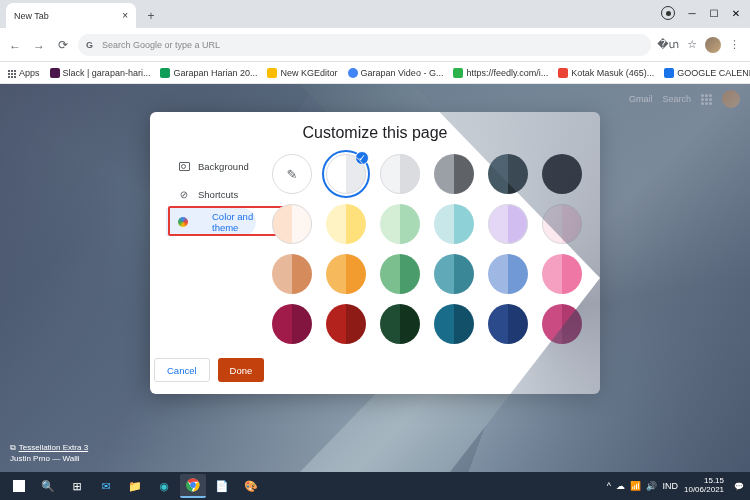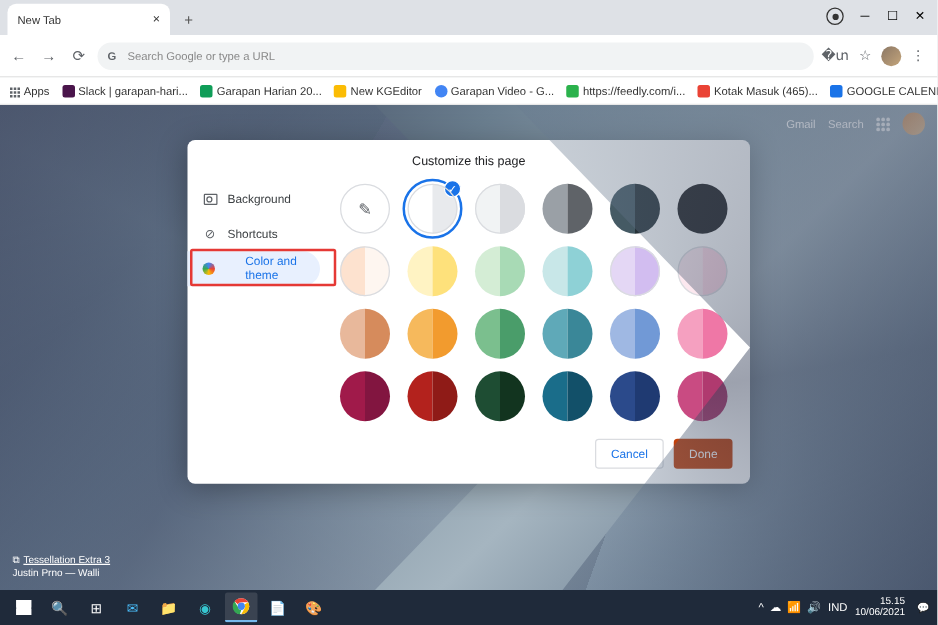--- a/index.html
+++ b/index.html
@@ -43,44 +43,44 @@
 .page-top-links { position:absolute; top:6px; right:10px; display:flex; align-items:center; gap:10px; color:#fff; font-size:9px; }
 .grid-icon { display:grid; grid-template-columns:repeat(3,3px); grid-template-rows:repeat(3,3px); gap:1px; }
 .grid-icon span { background:rgba(255,255,255,.85); width:3px; height:3px; border-radius:50%; }
 .page-avatar { width:18px; height:18px; border-radius:50%; background:linear-gradient(135deg,#d8a070,#e8c8a0); }
 .bg-credit { position:absolute; bottom:8px; left:10px; color:#fff; font-size:8px; line-height:1.3; }
 .bg-credit .link-ico { display:inline-block; margin-right:3px; }
 .bg-credit .ttl { text-decoration:underline; }
 
 
 .dialog { position:absolute; top:28px; left:50%; transform:translateX(-50%); width:450px; background:#fff; border-radius:6px; box-shadow:0 4px 24px rgba(0,0,0,.3); display:flex; flex-direction:column; }
-.dialog-title { text-align:center; font-size:10px; color:#202124; padding:12px 0 6px; }
+.dialog-title { text-align:center; font-size:16px; color:#202124; padding:12px 0 6px; }
 .dialog-body { display:flex; flex:1; }
-.dialog-sidebar { width:125px; padding:4px 0; }
+.dialog-sidebar { width:125px; padding:4px 0;margin-left:16px; }
 .side-item { height:28px; display:flex; align-items:center; padding-left:12px; font-size:9.5px; color:#3c4043; gap:8px; position:relative; }
 .side-item.selected { color:#1a73e8; background:#e8f0fe; border-radius:0 14px 14px 0; margin-right:6px;gap:24px; }
 .highlight-box { position:absolute; border:2.5px solid #e53935; border-radius:2px; pointer-events:none; }
 .side-icon { width:12px; height:12px; display:flex; align-items:center; justify-content:center; }
 .ico-image { width:11px; height:9px; border:1.3px solid #5f6368; border-radius:1px; position:relative; }
 .ico-image::after { content:''; position:absolute; width:3px; height:3px; border-radius:50%; border:1px solid #5f6368; top:1px; left:1px; }
 .ico-link { font-size:10px; color:#5f6368; }
 .ico-palette { width:10px; height:10px; border-radius:50%; background:conic-gradient(#4285f4,#ea4335,#fbbc04,#34a853,#4285f4); position:relative; }
 
 .color-grid { padding: 6px 18px 6px 10px; display:grid; grid-template-columns:repeat(6,40px); grid-auto-rows:40px; gap:10px 14px; }
 .swatch { width:40px; height:40px; border-radius:50%; position:relative; overflow:visible; cursor:pointer; }
 .swatch .half-l, .swatch .half-r { position:absolute; top:0; bottom:0; width:50%; }
 .swatch .half-l { left:0; border-radius:40px 0 0 40px; }
 .swatch .half-r { right:0; border-radius:0 40px 40px 0; }
 .swatch.single .half-l { width:100%; border-radius:50%; }
 .swatch.border::after { content:''; position:absolute; inset:0; border:1px solid #dadce0; border-radius:50%; }
 .swatch.selected-ring { outline:2px solid #1a73e8; outline-offset:2px; border-radius:50%; }
 .swatch .check { position:absolute; top:-3px; right:-3px; width:14px; height:14px; background:#1a73e8; border-radius:50%; color:#fff; font-size:9px; display:flex; align-items:center; justify-content:center; border:1.5px solid #fff; }
 .swatch .pencil { position:absolute; inset:0; display:flex; align-items:center; justify-content:center; color:#5f6368; font-size:13px; }
 
-.dialog-footer { display:flex; justify-content:flex-end; padding:8px 14px 12px; gap:8px; }
+.dialog-footer { display:flex; padding:8px 4px 12px; gap:8px; }
 .btn { height:24px; padding:0 12px; border-radius:3px; font-size:9.5px; display:flex; align-items:center; cursor:pointer; }
 .btn-cancel { border:1px solid #dadce0; color:#1a73e8; background:#fff; }
 .btn-done { background:#c2410c; color:#fff; }
 
 
 .taskbar { position:absolute; bottom:0; left:0; right:0; height:28px; background:#1f2a3a; display:flex; align-items:center; padding:0 6px; }
 .tb-left { display:flex; align-items:center; gap:3px; }
 .tb-item { width:26px; height:24px; display:flex; align-items:center; justify-content:center; color:#fff; font-size:11px; border-radius:2px; }
 .tb-item.active { background:rgba(255,255,255,.12); border-bottom:2px solid #76b9ed; }
 .start { background:linear-gradient(#fff,#fff); width:12px; height:12px; display:grid; grid-template-columns:1fr 1fr; grid-template-rows:1fr 1fr; gap:1px; }

